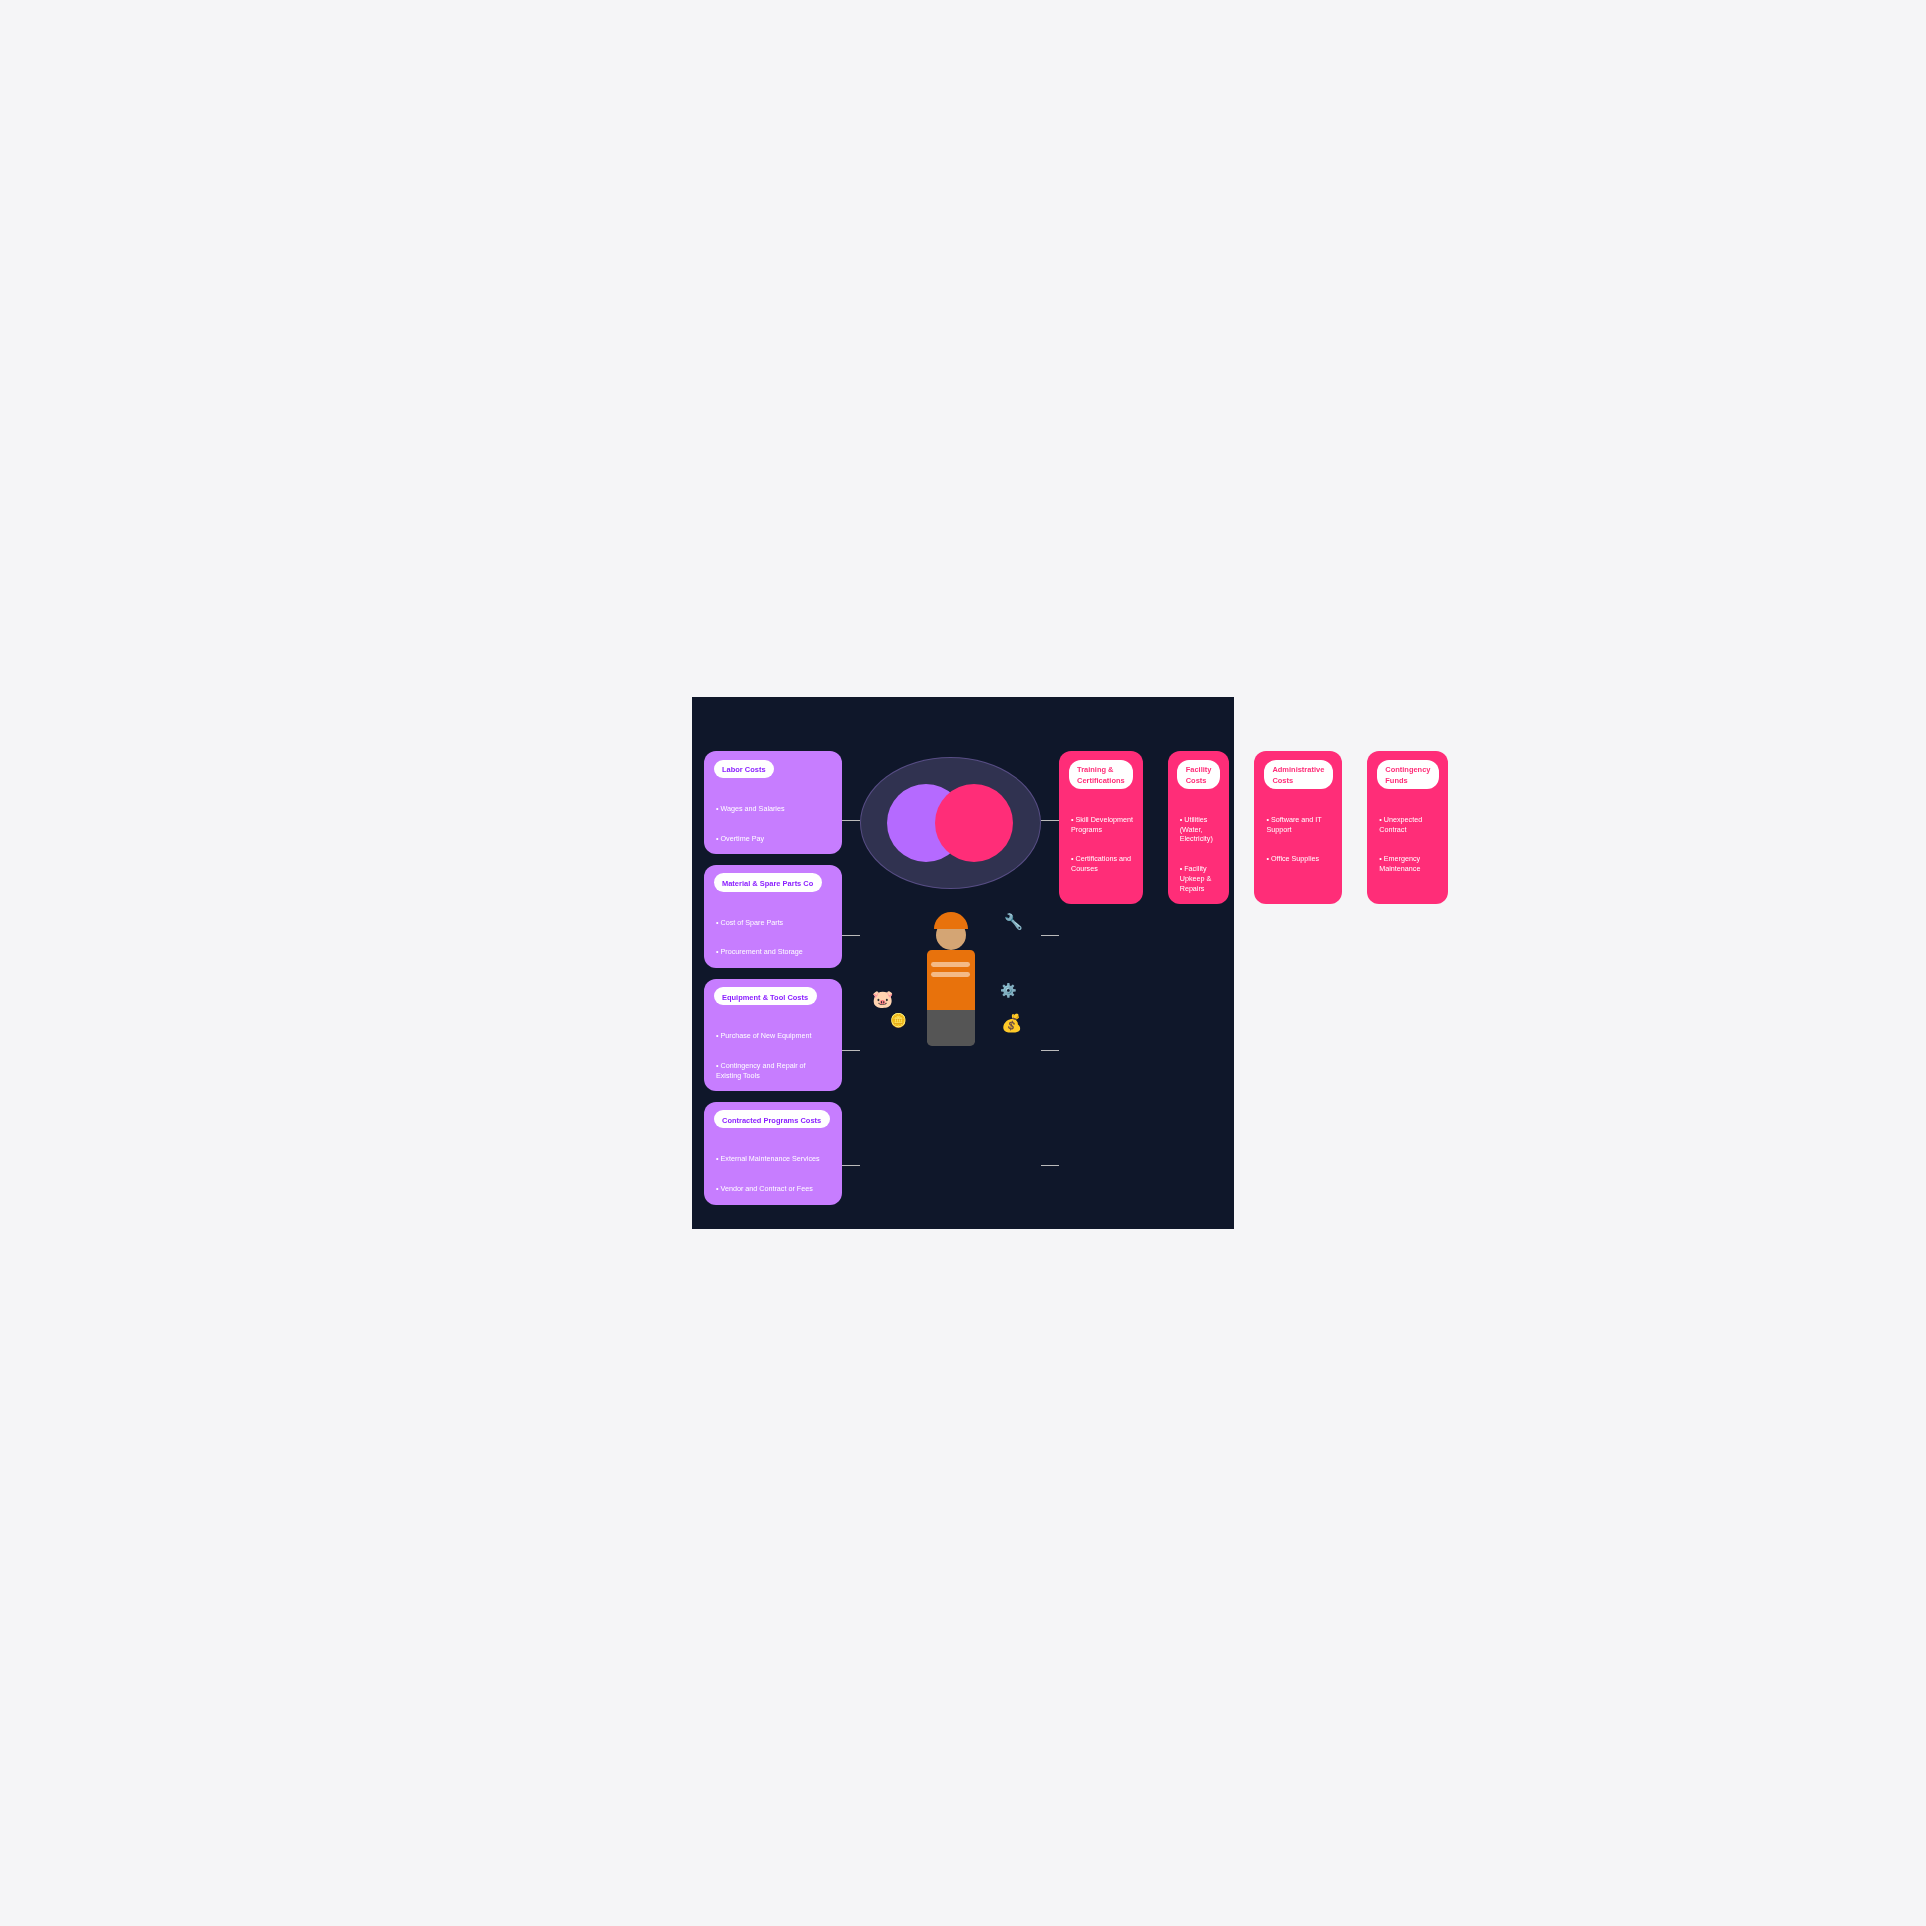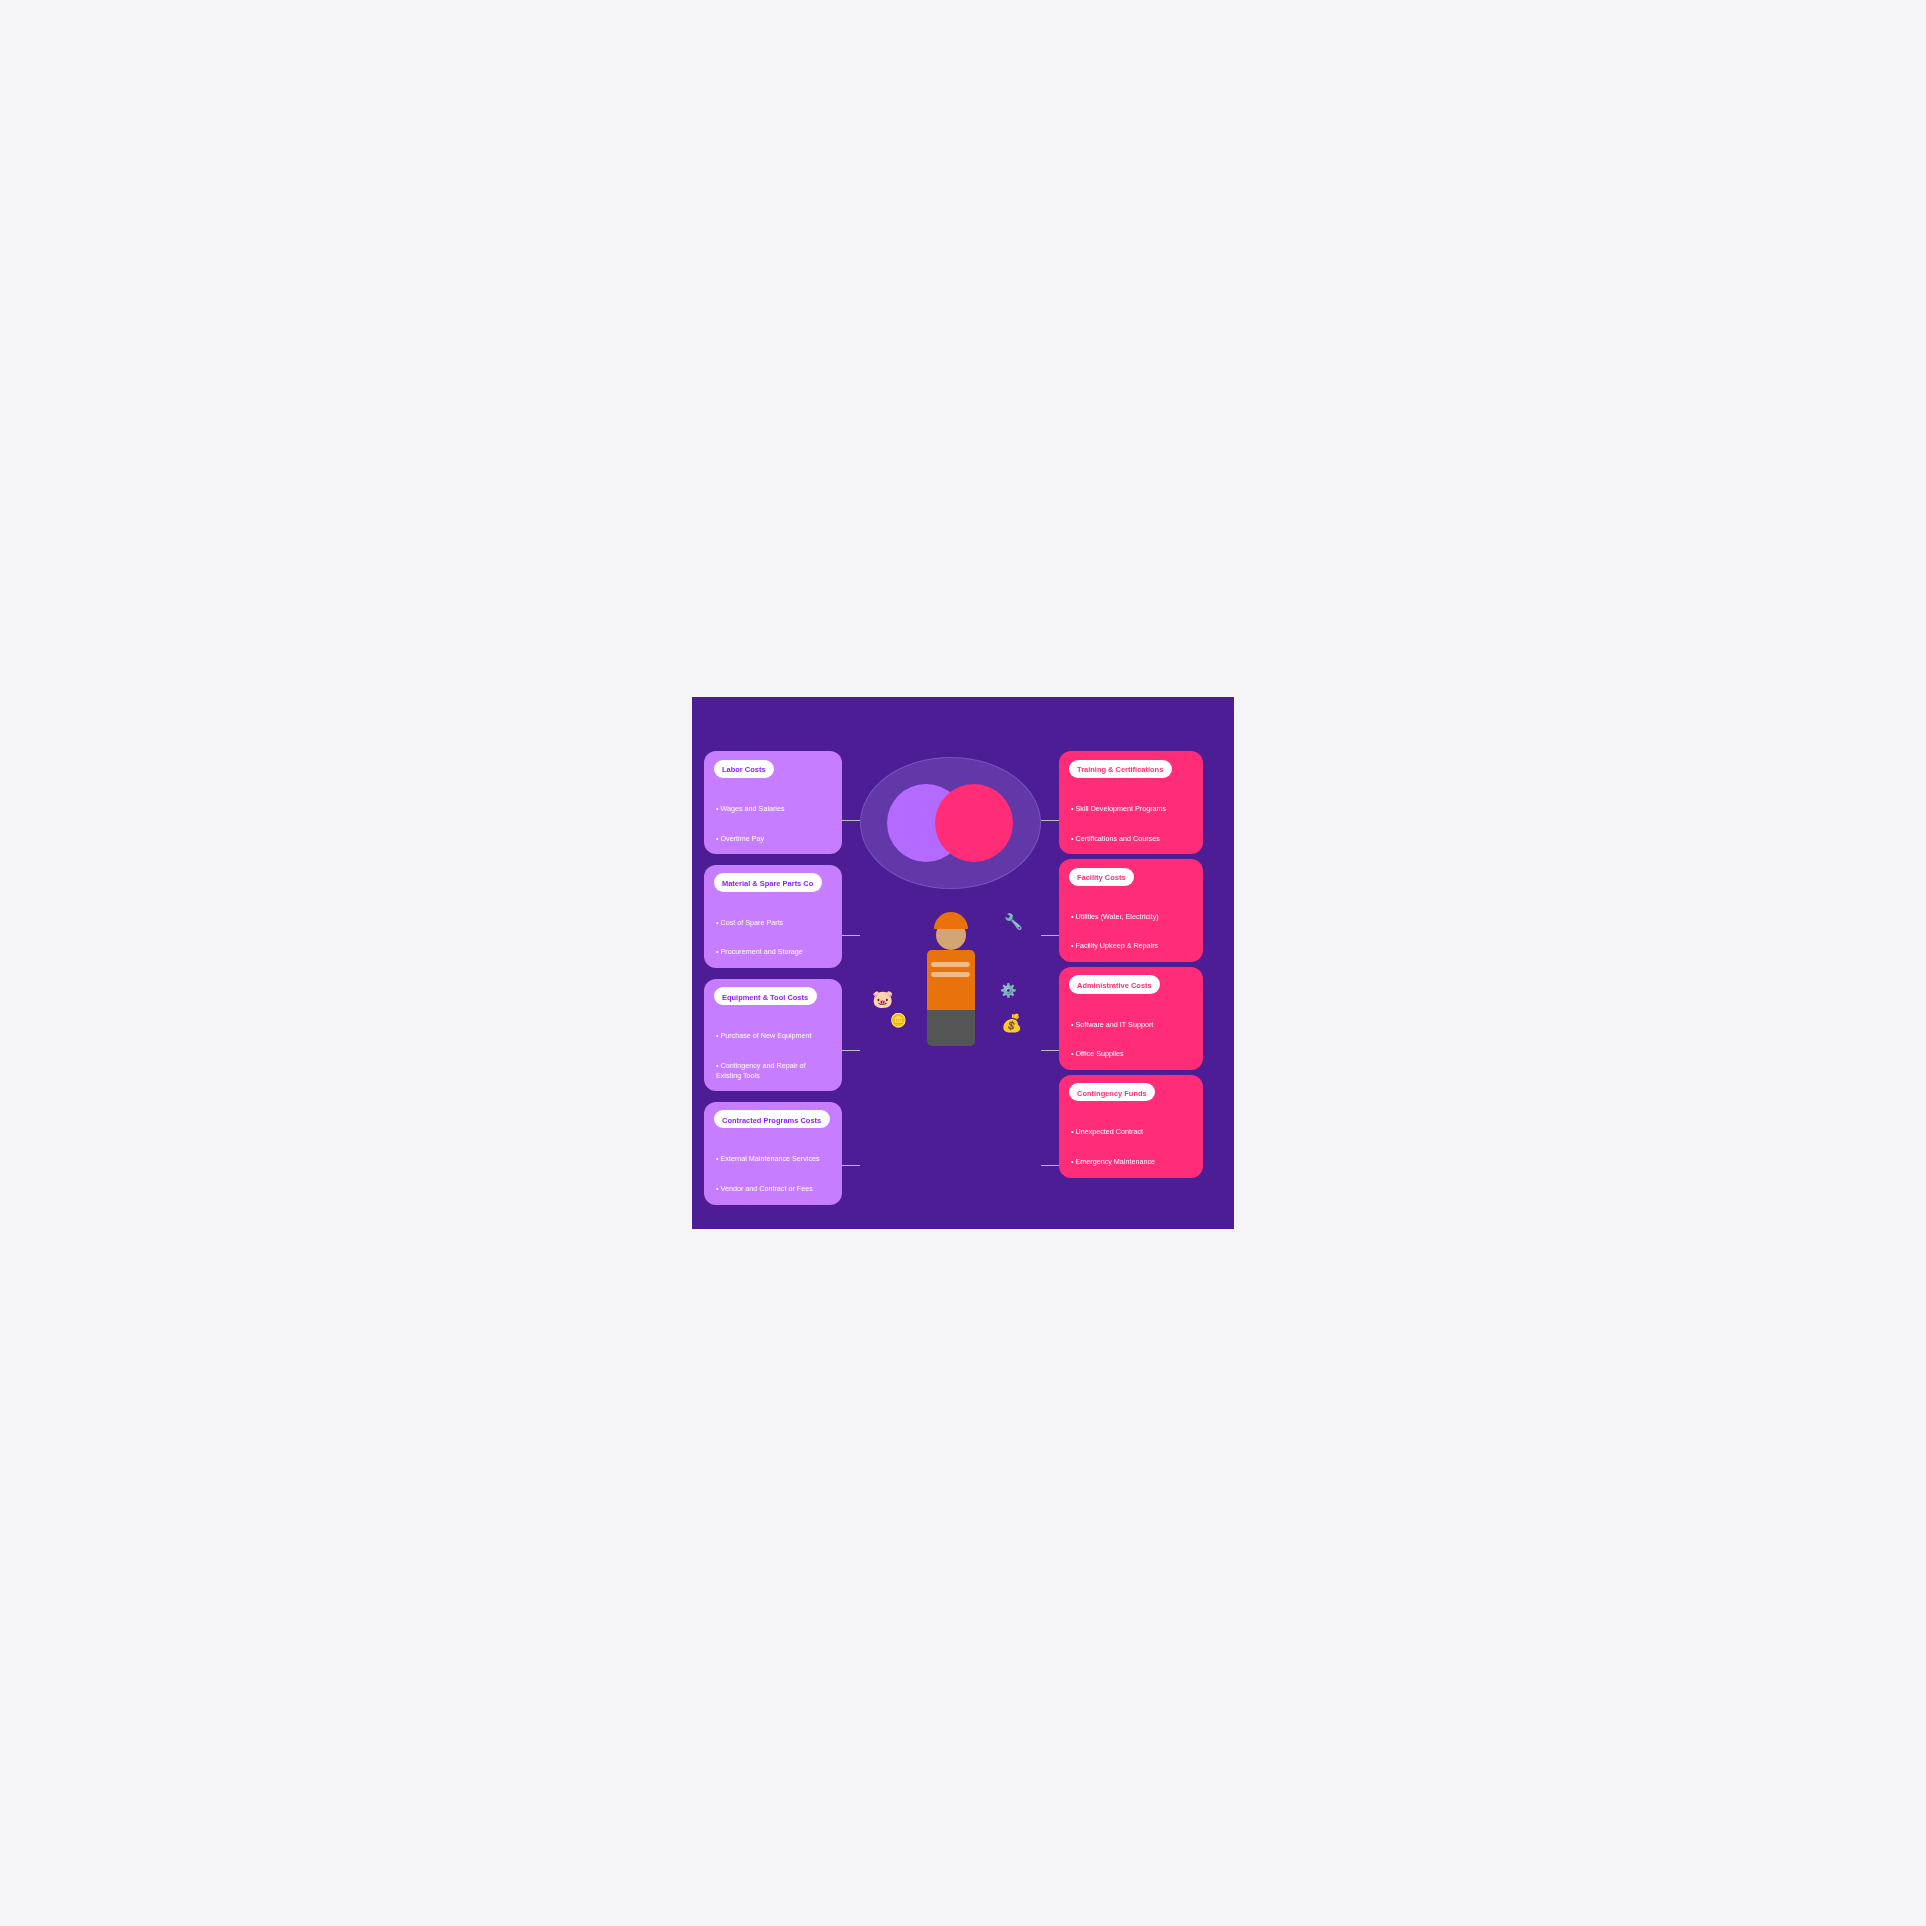--- a/index.html
+++ b/index.html
@@ -6,21 +6,21 @@
     body {
       background: #f5f5f7;
       font-family: 'Arial', sans-serif;
       display: flex;
       justify-content: center;
       align-items: center;
       min-height: 100vh;
       padding: 24px;
     }
     .container {
-      background: #4c1d95;
+      background: #0f172a;
       width: 542px;
       padding: 24px 12px;
     }
     .main-title {
       text-align: center;
       font-size: 2.2rem;
       font-weight: 900;
       color: #111;
       margin-bottom: 30px;
       letter-spacing: -0.3px;
@@ -29,22 +29,22 @@
     .left-col {
       display: flex;
       flex-direction: column;
       gap: 10.8px;
       width: 138px;
       flex-shrink: 0;
     }
     
     .right-col {
       display: flex;
-      flex-direction: column;
-      gap: 5px;
+      flex-direction: row;
+      gap: 25px;
       width: 144px;
       flex-shrink: 0;
     }
     
     .card-purple {
       background: #c77dff;
       border-radius: 12px;
       padding: 8.4px 9.6px 8.4px 9.6px;
       position: relative;
     }

